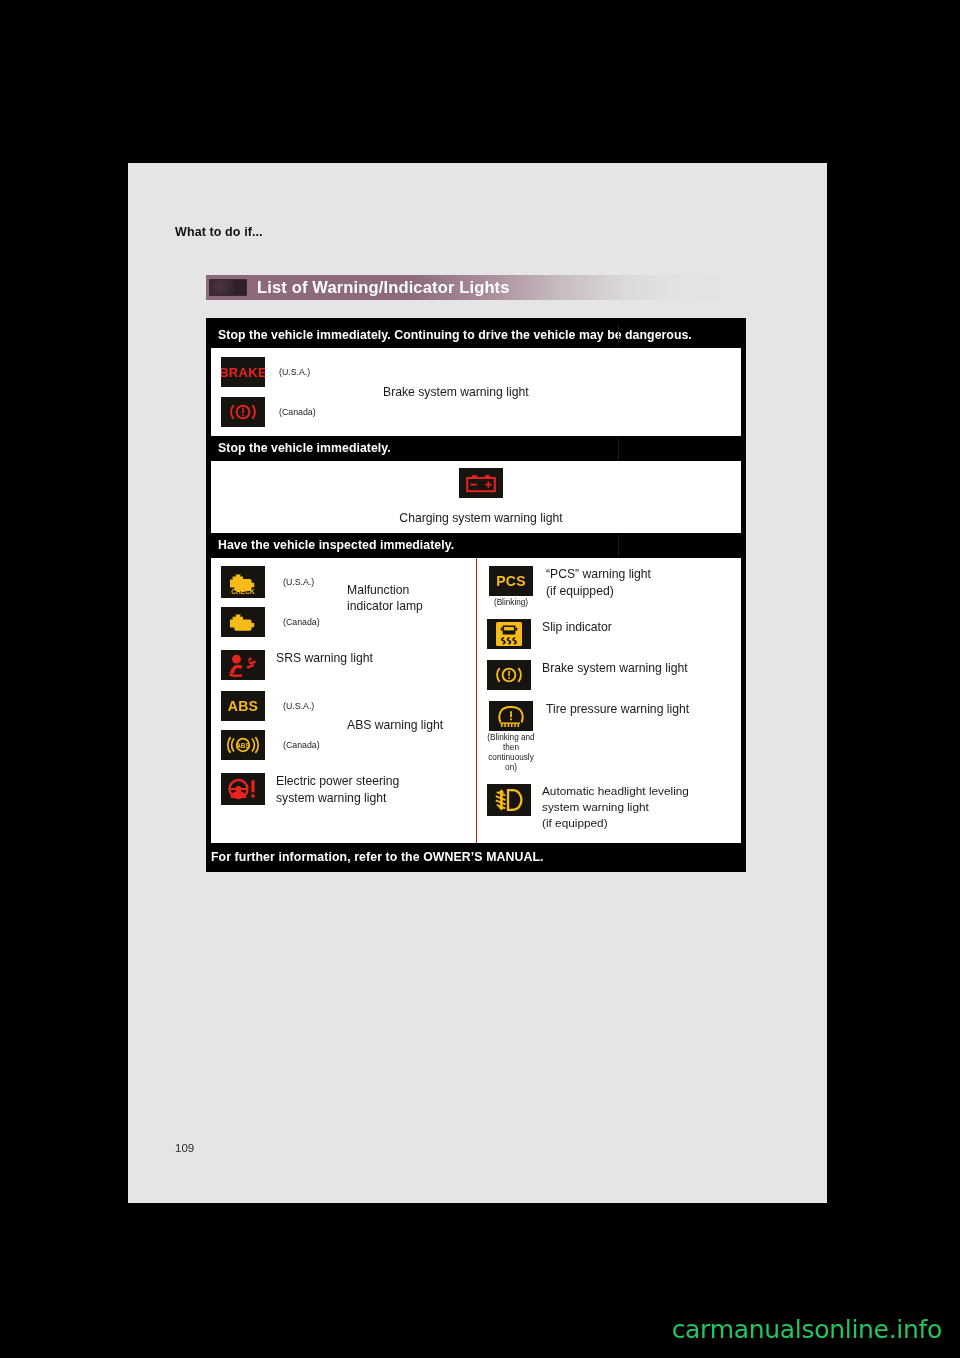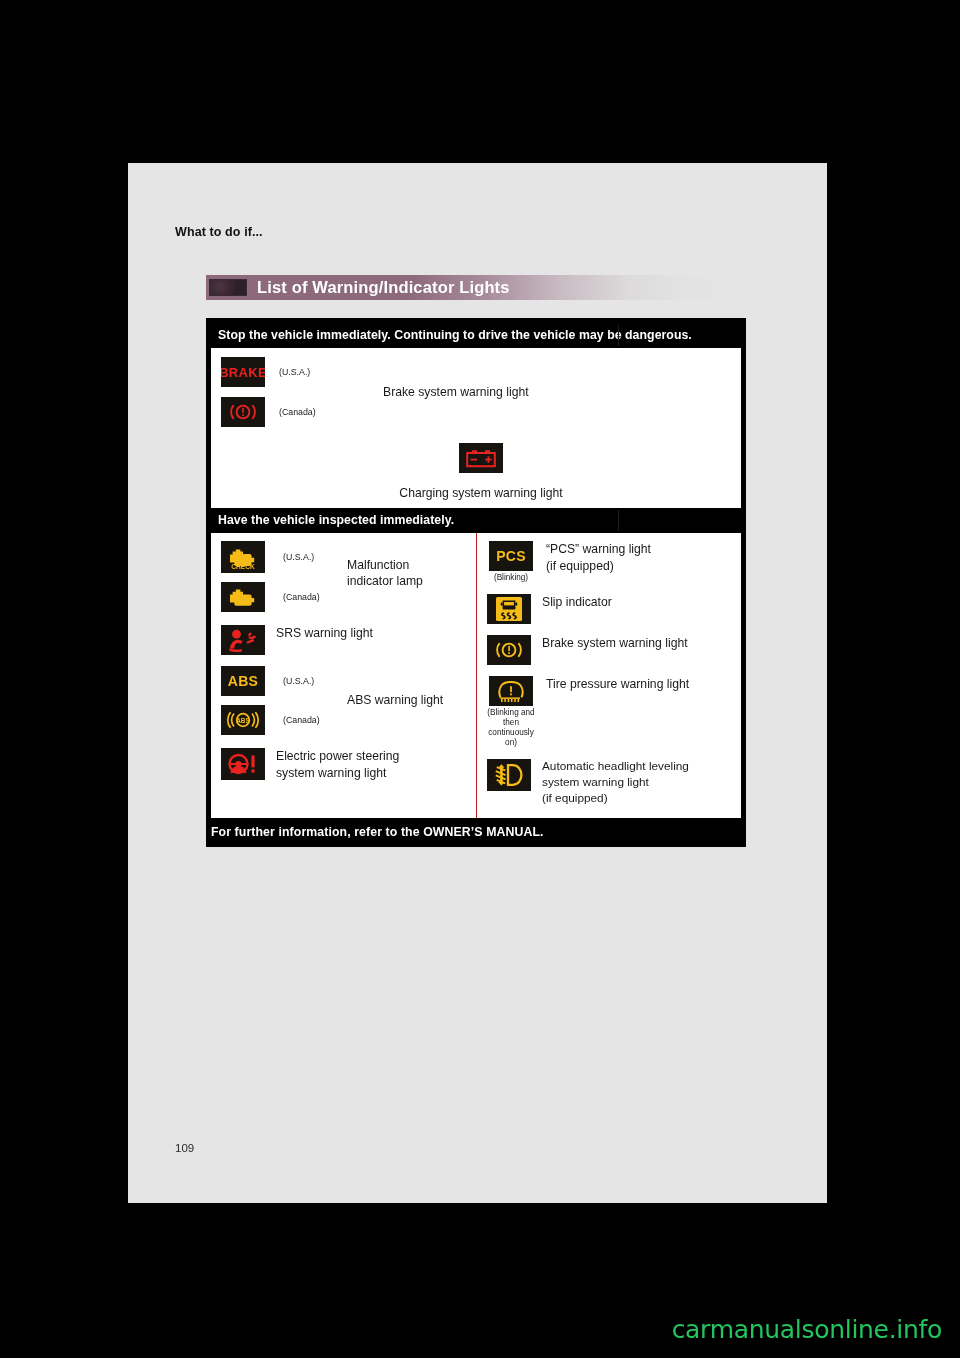--- a/index.html
+++ b/index.html
@@ -171,20 +171,21 @@
                   <rect x="14.25" y="13.3" width="1.6" height="1.7" fill="#e8231f"></rect>
                 </svg>
               </span>
               <span class="locale">(Canada)</span>
             </div>
           </div>
           <div class="brakelabel desc">Brake system warning light</div>
         </div>
       </div>
 
+      <div class="bandhdr">Stop the vehicle immediately.</div>
       <div class="panel">
         <div class="oneline">
           <span class="tile">
             <svg width="32" height="21" viewBox="0 0 32 21">
               <rect x="2.2" y="5" width="27.6" height="13.2" fill="none" stroke="#e8231f" stroke-width="2"></rect>
               <rect x="7" y="2.2" width="5" height="3" fill="#e8231f"></rect>
               <rect x="20" y="2.2" width="5" height="3" fill="#e8231f"></rect>
               <rect x="5.6" y="10.7" width="6.4" height="1.8" fill="#e8231f"></rect>
               <rect x="20.2" y="10.7" width="6.4" height="1.8" fill="#e8231f"></rect>
               <rect x="22.5" y="8.4" width="1.8" height="6.4" fill="#e8231f"></rect>

